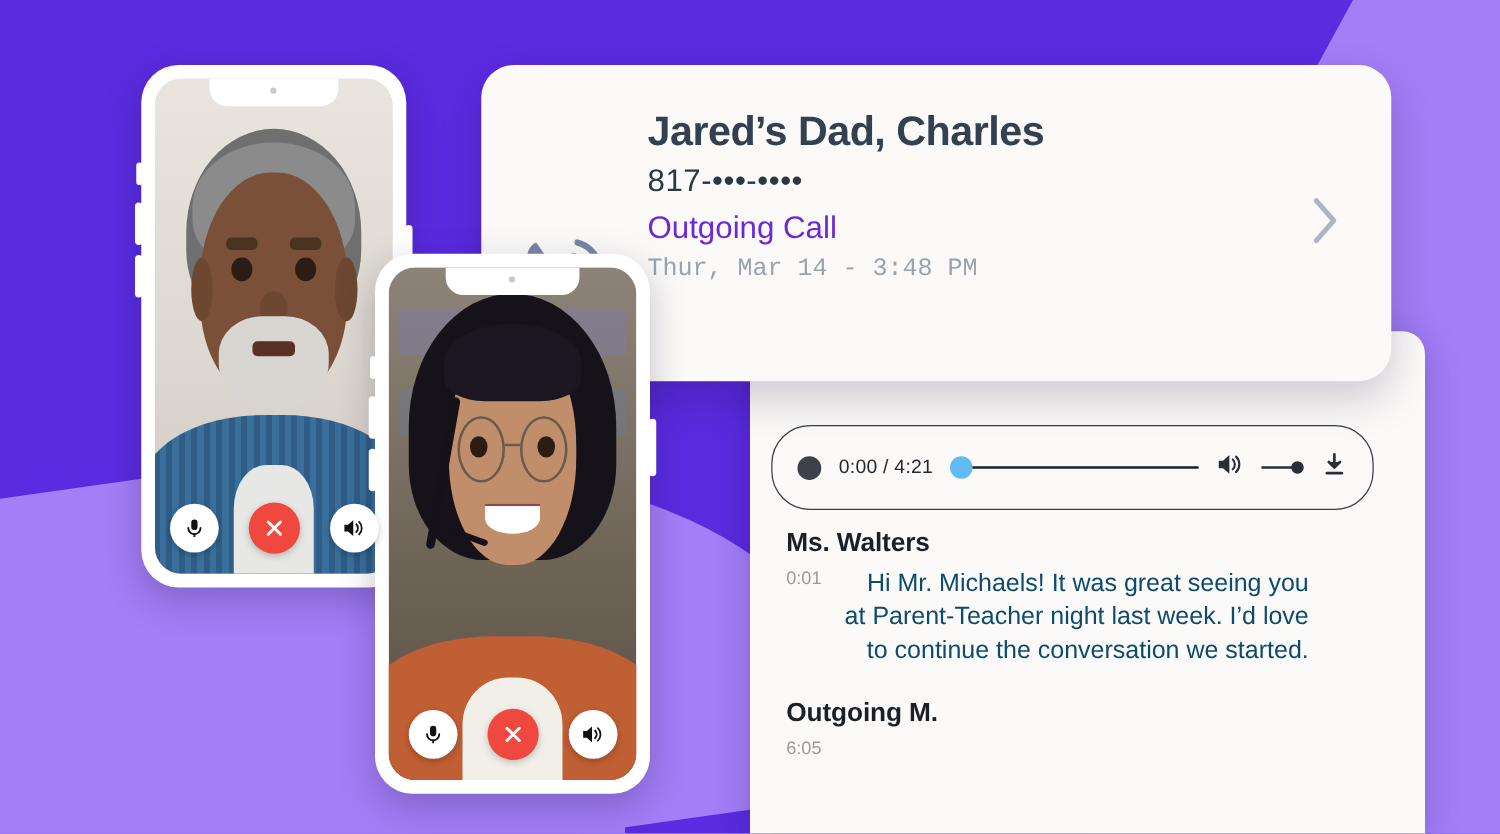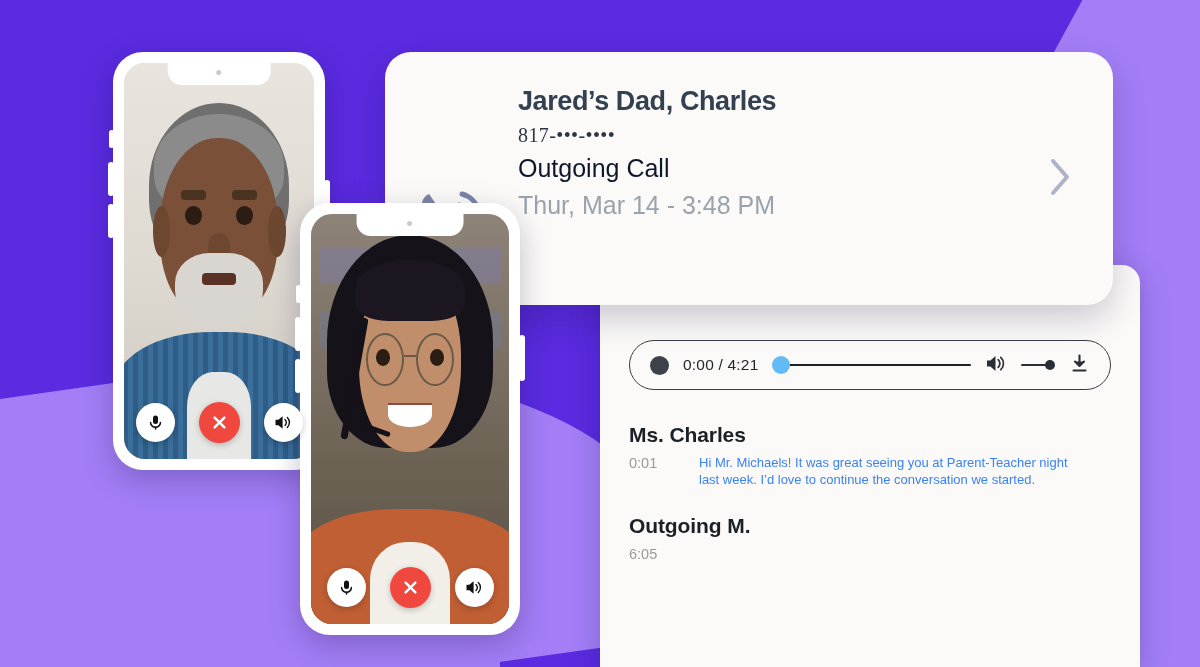--- a/index.html
+++ b/index.html
@@ -40,21 +40,21 @@
   .panel {
     position:absolute; left:600px; top:265px; width:540px; height:402px;
     background:#FBFAF8;
     border-radius:18px 18px 0 0;
     box-shadow:0 6px 30px rgba(20,10,60,.22);
     overflow:hidden;
   }
 
   
   .player {
-    position:absolute; left:29px; top:75px; width:482px; height:50px;
+    position:absolute; left:17px; top:75px; width:482px; height:68px;
     background:#FBFAF8;
     border:1.5px solid #3A3F47;
     border-radius:31px;
     display:flex; align-items:center; gap:14px;
     padding:0 20px;
   }
   .play-dot {
     width:19px; height:19px; border-radius:50%;
     background:#3C414A; flex:none;
   }
@@ -74,40 +74,40 @@
   .vol-slider { position:relative; width:34px; height:14px; flex:none; display:flex; align-items:center; }
   .vol-slider .vtrack { position:absolute; left:0; right:6px; height:2.5px; background:#2a2e36; border-radius:2px; }
   .vol-slider .vknob { position:absolute; right:0; width:10px; height:10px; border-radius:50%; background:#2a2e36; }
 
   
   .transcript { position:absolute; left:29px; top:158px; right:26px; }
   .speaker {
     font-size:21px; font-weight:700; color:#1b1f26;
     letter-spacing:-.1px; margin-bottom:7px;
   }
-  .utterance { display:flex; gap:32px; margin-bottom:26px; }
+  .utterance { display:flex; gap:8px; margin-bottom:26px; }
   .ts { font-size:14.5px; color:#9a9a9a; flex:none; width:38px; padding-top:1px; }
-  .line { font-size:13px; line-height:1.32; color:#3b82f6; max-width:372px; }
+  .line { font-size:20px; line-height:1.32; color:#0c4a6e; max-width:372px;text-align:right; }
 
   
   .call-card {
     position:absolute; left:385px; top:52px; width:728px; height:253px;
     background:#FBFAF8; border-radius:26px;
     box-shadow:0 14px 34px rgba(20,10,60,.20);
     display:flex; align-items:center;
   }
   .call-phone-icon { position:absolute; left:30px; top:135px; }
   .call-body { position:absolute; left:133px; top:34px; }
   .call-title {
-    font-size:27px; font-weight:700; color:#32404F;
+    font-size:33px; font-weight:700; color:#32404F;
     letter-spacing:-.4px; line-height:1.18; margin-bottom:2px;
   }
-  .call-number { font-size:20px; color:#2d3742; letter-spacing:.4px; line-height:1.5;font-family:Liberation Serif, serif; }
-  .call-type { font-size:25px; color:#0f172a; line-height:1.48; }
-  .call-date { font-size:25px; color:#9AA3AD; line-height:1.5; }
+  .call-number { font-size:25px; color:#2d3742; letter-spacing:.4px; line-height:1.5; }
+  .call-type { font-size:25px; color:#6d28d9; line-height:1.48; }
+  .call-date { font-size:20px; color:#9AA3AD; line-height:1.5;font-family:Liberation Mono, monospace; }
   .chevron { position:absolute; right:40px; top:50%; transform:translateY(-50%); }
 
   
   .phone {
     position:absolute; background:#FFFFFF;
     border-radius:30px; overflow:visible;
     box-shadow:0 10px 30px rgba(20,10,60,.25);
   }
   .phone .screen {
     position:absolute; inset:11px; border-radius:21px; overflow:hidden;
@@ -211,21 +211,21 @@
           <path d="M10.5 2.5v9.5"></path>
           <path d="M6 8.6l4.5 4.4L15 8.6" fill="#2a2e36" stroke-linejoin="round"></path>
           <path d="M4.5 17.5h12"></path>
         </svg>
       </span>
     </div>
 
     <div class="transcript">
 
       <div>
-        <div class="speaker">Ms. Charles</div>
+        <div class="speaker">Ms. Walters</div>
         <div class="utterance">
           <div class="ts">0:01</div>
           <div class="line">Hi Mr. Michaels! It was great seeing you at Parent-Teacher night last week. I’d love to continue the conversation we started.</div>
         </div>
       </div>
 
       <div>
         <div class="speaker">Outgoing M.</div>
         <div class="utterance">
           <div class="ts">6:05</div>

